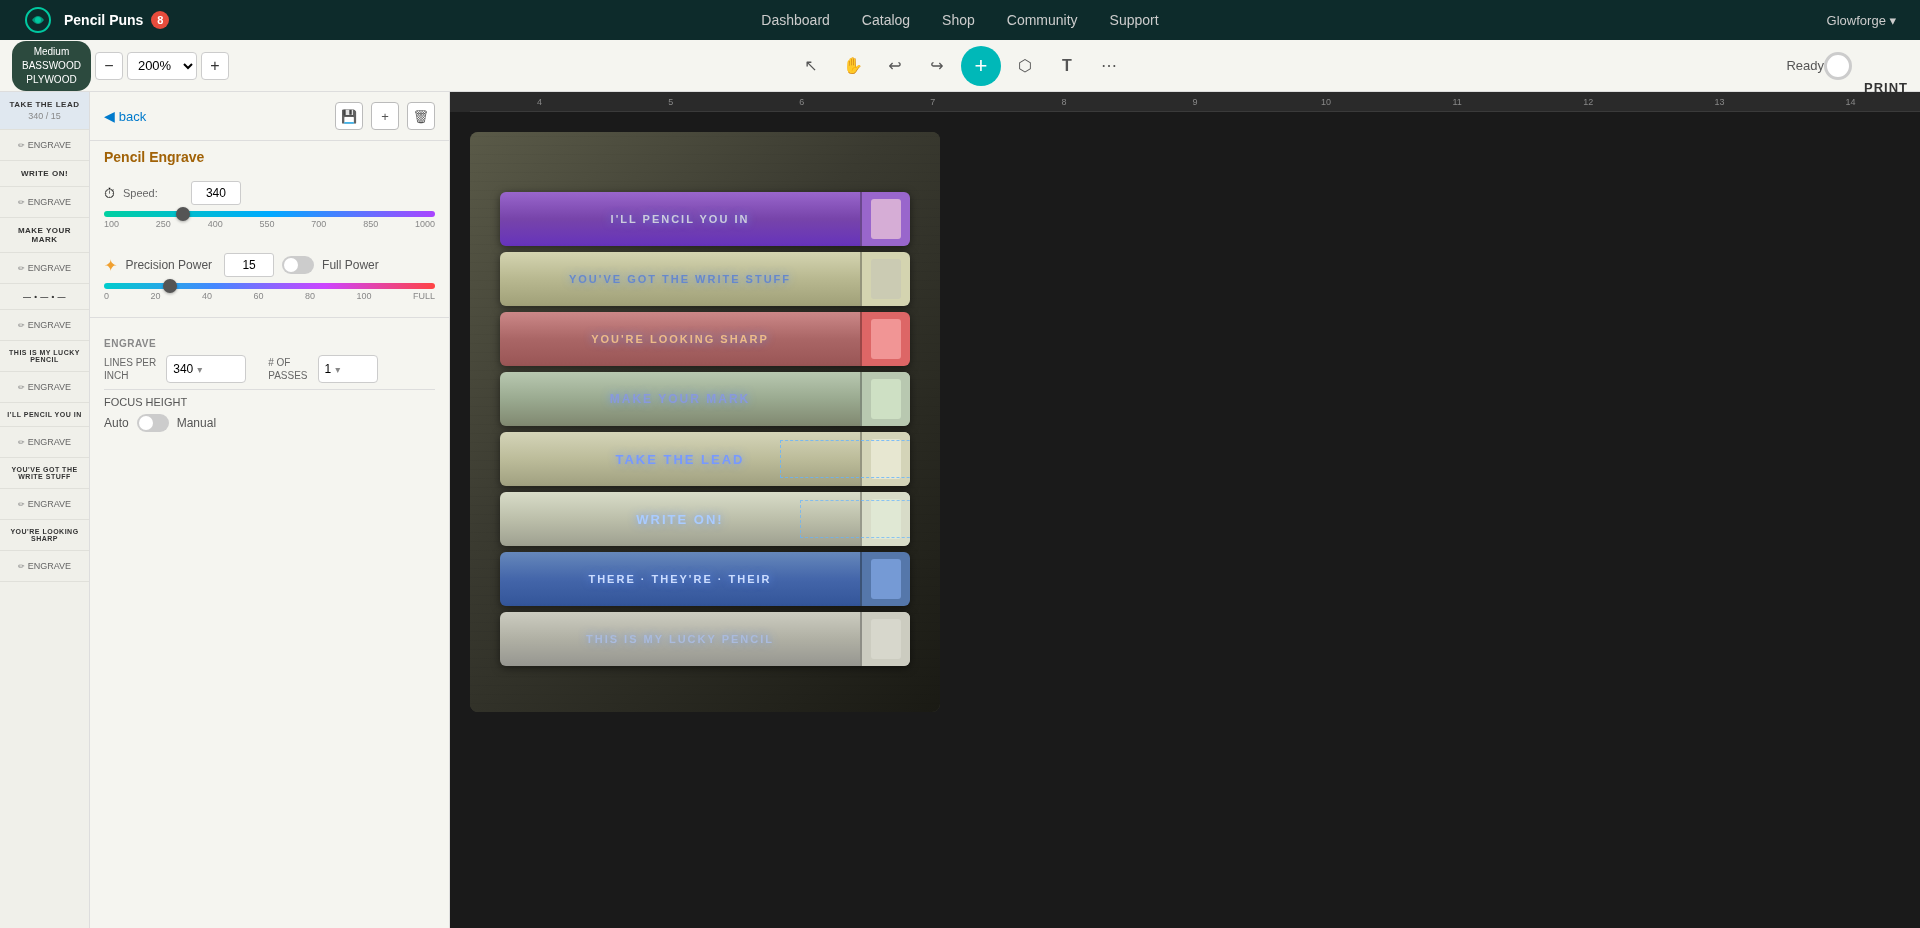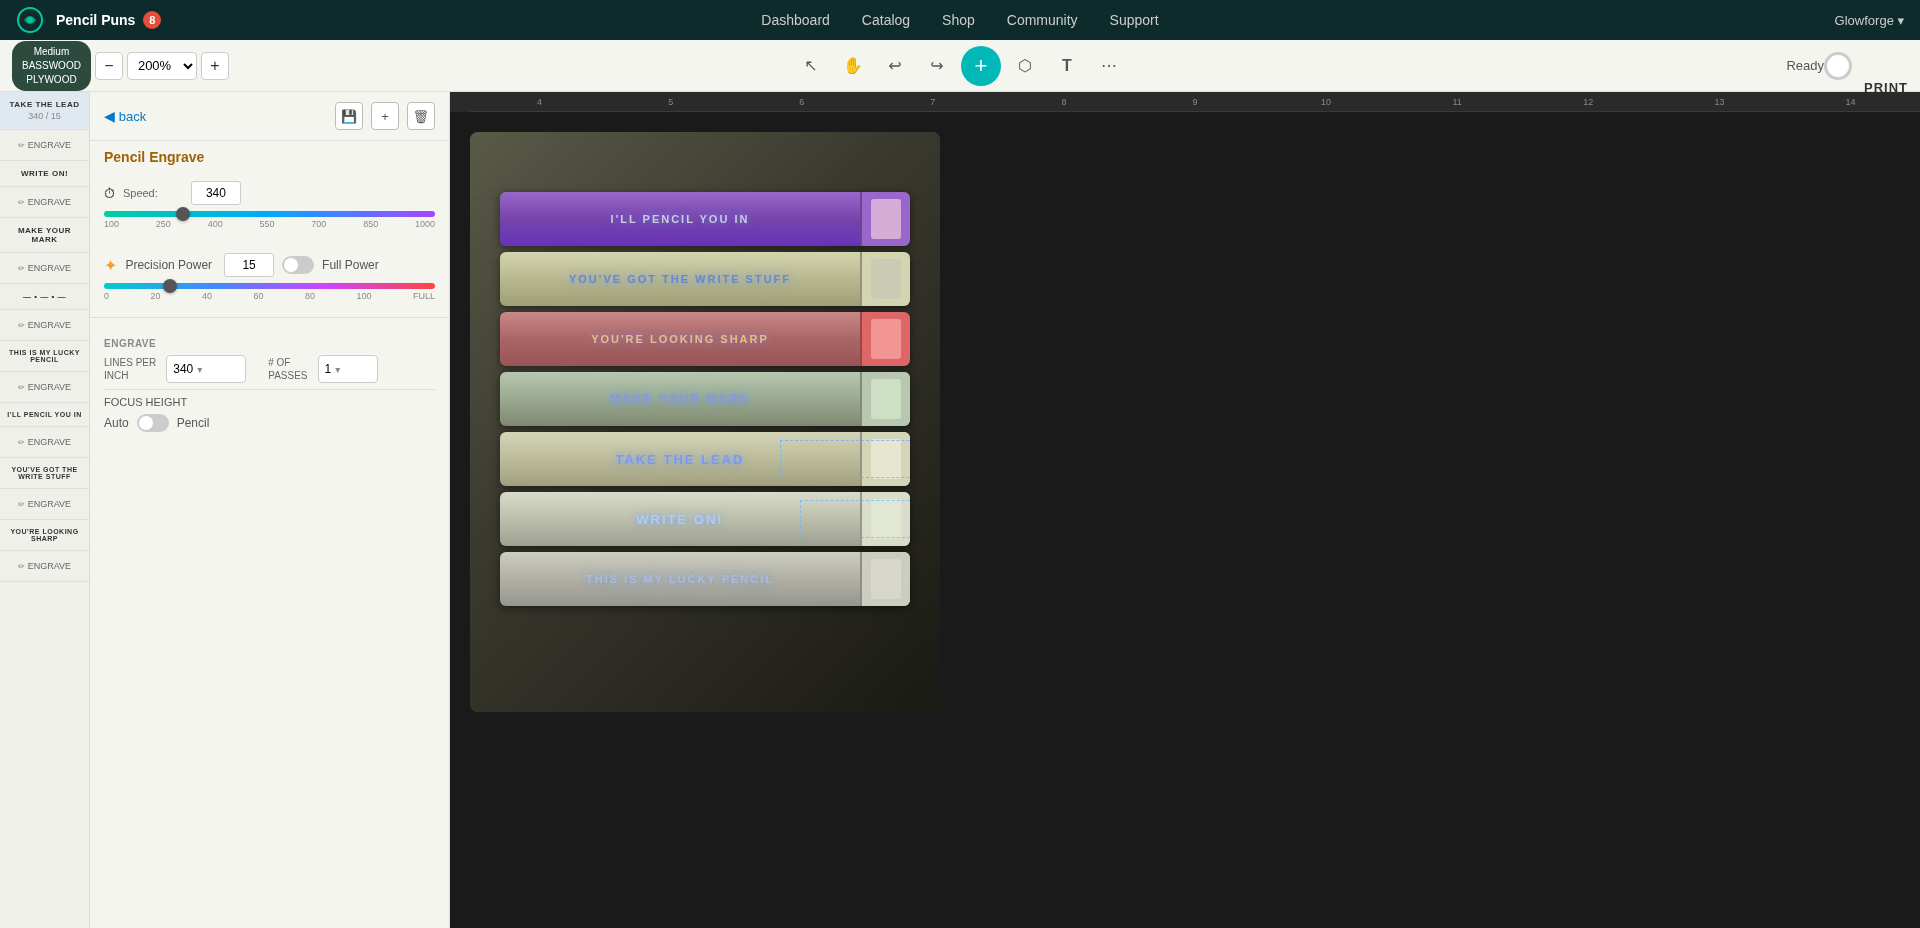--- a/index.html
+++ b/index.html
@@ -1,21 +1,21 @@
 <!DOCTYPE html>
 <html><head>
   <meta charset="utf-8">
   <style>
     * { box-sizing: border-box; margin: 0; padding: 0; }
     body { font-family: -apple-system, BlinkMacSystemFont, 'Segoe UI', sans-serif; background: #1a1a1a; overflow: hidden; }
 
     
     .top-nav {
       display: flex; align-items: center; height: 40px;
-      background: #0d2b2b; color: #fff; padding: 0 16px;
+      background: #0d2b2b; color: #fff; padding: 0 24px;
       position: relative; z-index: 100;
     }
     .nav-logo { width: 28px; height: 28px; margin-right: 12px; }
     .nav-title { font-size: 14px; font-weight: 600; color: #fff; margin-right: 8px; }
     .nav-badge {
       background: #e74c3c; color: #fff; border-radius: 50%;
       width: 18px; height: 18px; font-size: 11px; display: flex;
       align-items: center; justify-content: center; font-weight: 700;
     }
     .nav-links { display: flex; gap: 32px; position: absolute; left: 50%; transform: translateX(-50%); }
@@ -503,21 +503,21 @@
       <hr class="section-divider">
 
       <div class="focus-row">
         <span class="focus-label">FOCUS HEIGHT</span>
       </div>
       <div class="toggle-row">
         <span class="toggle-label">Auto</span>
         <div class="toggle-switch">
           <div class="toggle-knob"></div>
         </div>
-        <span class="toggle-label">Pencil</span>
+        <span class="toggle-label">Manual</span>
       </div>
     </div>
   </div>
 
   <div class="canvas-area">
 
     <div class="ruler-top">
       <div class="ruler-corner"></div>
       <div class="ruler-numbers">
         <span class="ruler-num">4</span>
@@ -600,20 +600,28 @@
               <div class="pencil-body" style="background:transparent;position:relative;">
                 <span class="pencil-text" style="color:#aaccff;font-size:13px;">WRITE ON!</span>
               </div>
               <div class="pencil-eraser" style="background:#d8dcc8;">
                 <div class="pencil-eraser-tip" style="background:rgba(230,240,220,0.6);"></div>
               </div>
 
               <div style="position:absolute;left:300px;top:8px;width:120px;height:38px;border:1px dashed rgba(100,180,255,0.7);pointer-events:none;"></div>
             </div>
 
+            <div class="pencil-row p7">
+              <div class="pencil-body">
+                <span class="pencil-text" style="color:#ccddff;font-size:11px;">THERE · THEY'RE · THEIR</span>
+              </div>
+              <div class="pencil-eraser" style="background:#5577aa;">
+                <div class="pencil-eraser-tip" style="background:rgba(150,190,255,0.5);"></div>
+              </div>
+            </div>
 
             <div class="pencil-row" style="background: linear-gradient(180deg, #ccccc0 0%, #b0b0a4 50%, #969690 100%);">
               <div class="pencil-body" style="background:transparent;">
                 <span class="pencil-text" style="color:#aabbdd;font-size:11px;">THIS IS MY LUCKY PENCIL</span>
               </div>
               <div class="pencil-eraser" style="background:#ccccc0;">
                 <div class="pencil-eraser-tip" style="background:rgba(220,220,210,0.7);"></div>
               </div>
             </div>
 

